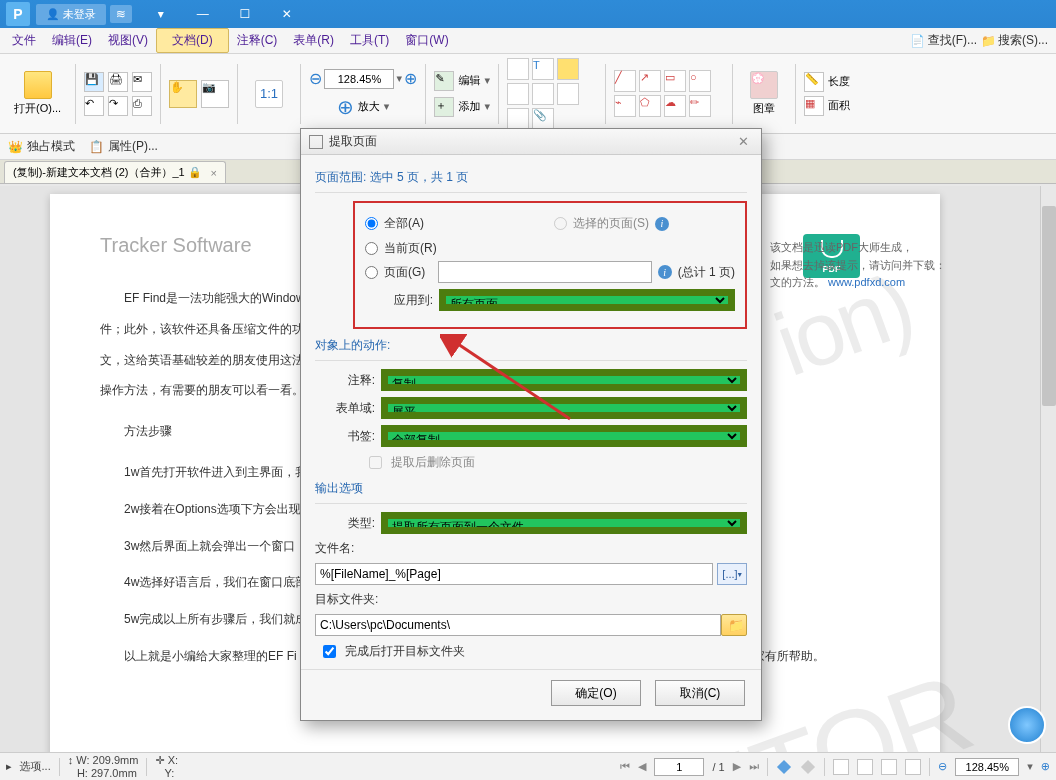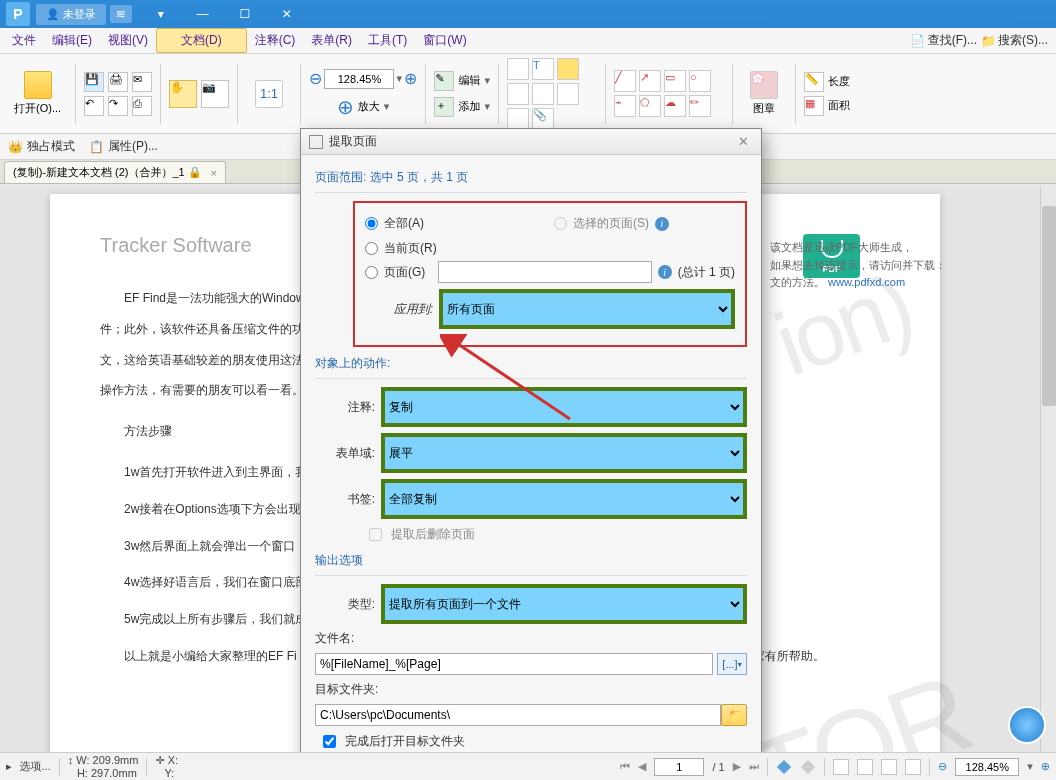--- a/index.html
+++ b/index.html
@@ -7,21 +7,21 @@
   
   .title-bar { height: 28px; background: linear-gradient(#2e8bd8,#2c86d2); color: #fff; display: flex; align-items: center; font-size: 12px; }
   .title-bar .logo { width: 24px; height: 24px; background: #5cb3f0; margin: 2px 6px; border-radius: 2px; display:flex;align-items:center;justify-content:center;font-weight:bold;font-size:14px;color:#fff;}
   .title-bar .title { flex: 1; }
   .title-bar .login { background: #64a9e4; padding: 3px 10px; border-radius:2px; margin-right:4px; font-size:11px;}
   .title-bar .wifi { width:22px; height:18px; background:#64a9e4; border-radius:2px; margin-right:8px; display:flex;align-items:center;justify-content:center;}
   .title-bar .win-btn { width: 42px; height: 28px; display:flex;align-items:center;justify-content:center; color:#fff;}
   
   .menu-bar { height: 26px; background: #f5f5f5; border-bottom: 1px solid #d5d5d5; display:flex; align-items:center; font-size:12px; padding-left:4px;}
   .menu-bar .item { padding: 4px 8px; color:#4c1d95; }
-  .menu-bar .item.active { background:#ffeaa0; border:1px solid #d4b860; border-radius:2px; padding:3px 24px;}
+  .menu-bar .item.active { background:#ffeaa0; border:1px solid #d4b860; border-radius:2px; padding:3px 15px;}
   .menu-bar .right { margin-left:auto; display:flex; gap:4px; padding-right:8px;}
   .menu-bar .right .btn { display:flex;align-items:center;gap:2px; color:#333;}
   
   .toolbar { height: 80px; background: #f8f8f8; border-bottom:1px solid #d0d0d0; display:flex; align-items:center; padding: 4px 8px; gap:4px; font-size:11px; position: relative;}
   .toolbar .bigbtn { display:flex; flex-direction:column; align-items:center; gap:2px; padding:4px 6px; cursor:pointer; min-width:46px;}
   .toolbar .icon-placeholder { width:28px; height:28px; border:1px solid #ccc; background:#fff; border-radius:2px;}
   .toolbar .ip-yellow { background:linear-gradient(#ffe680,#ffc840); border-color:#e0b030;}
   .toolbar .sep { width:1px; height:60px; background:#d0d0d0; margin:0 4px;}
   .toolbar .zoom-input { width:70px; height:20px; font-size:11px; border:1px solid #aaa; text-align:center;}
   .toolbar .small-icons { display:flex; flex-wrap:wrap; gap:3px; width:90px;}
@@ -63,21 +63,21 @@
   .dialog-body { padding:10px 14px 6px 14px;}
   .dialog-body .section-title { color:#2868b0; font-size:12px; margin:4px 0 6px 0;}
   .dialog-body hr { border:none; border-top:1px solid #ddd; margin:4px 0 8px 0;}
   .red-frame { border:2px solid #d03030; padding:8px 10px 10px 10px; margin-bottom:8px;margin-left:38px;}
   .radio-row { display:flex; align-items:center; gap:6px; margin:4px 0;}
   .radio-row input { margin:0;}
   .radio-row.inline { display:inline-flex; margin-right:40px;}
   .field-row { display:flex; align-items:center; gap:6px; margin:6px 0;}
   .field-row .lbl { width:60px; text-align:right; color:#333;}
   .field-row input[type=text] { flex:1; height:22px; border:1px solid #aaa; padding:0 4px; font-size:12px; background:#fff;}
-  .field-row select { flex:1; height:40px; border:4px solid #4d7c0f; font-size:12px; background:#7dd3fc;}
+  .field-row select { flex:1; height:22px; border:7px solid #4d7c0f; font-size:12px; background:#22c55e;}
   .info-icon { width:14px;height:14px;border-radius:50%; background:#4a90d0; color:#fff; font-size:10px; display:inline-flex; align-items:center; justify-content:center; font-style:italic; font-family:serif;}
   .check-row { display:flex; align-items:center; gap:6px; margin:6px 0 2px 50px; color:#888;}
   .check-row.enabled { color:#333; margin-left:4px;}
   .browse-btn { width:26px; height:22px; border:1px solid #c0a040; background:linear-gradient(#ffe89a,#ffd060); border-radius:2px;}
   .file-suffix { width:30px; height:22px; border:1px solid #8aa8d0; background:#e8f0fc; color:#3060a0; display:flex;align-items:center; justify-content:center; font-size:11px;}
   .dialog-actions { display:flex; justify-content:flex-end; gap:14px; padding:10px 16px 14px 0;}
   .dbtn { min-width:90px; height:26px; border:1px solid #999; background:linear-gradient(#fdfdfd,#e8e8e8); font-size:12px; cursor:pointer;}
   
   .arrow-anno { position:absolute; left:440px; top:334px; width:150px; height:90px; pointer-events:none;}
   
@@ -277,21 +277,21 @@
         <span>当前页(R)</span>
       </label>
       <div class="radio-row">
         <input type="radio" style="">
         <span style="width:48px;">页面(G)</span>
         <input type="text" style="flex: 1 1 0%; height: 22px; border: 1px solid rgb(170, 170, 170);">
         <span class="info-icon">i</span>
         <span style="white-space:nowrap;">(总计 1 页)</span>
       </div>
       <div class="field-row">
-        <span class="lbl" style="width:68px;font-style:italic;">应用到:</span>
+        <span class="lbl" style="width:68px;">应用到:</span>
         <select><option>所有页面</option></select>
       </div>
     </div>
 
     <div class="section-title">对象上的动作:</div>
     <hr>
     <div class="field-row">
       <span class="lbl">注释:</span>
       <select><option>复制</option></select>
     </div>

